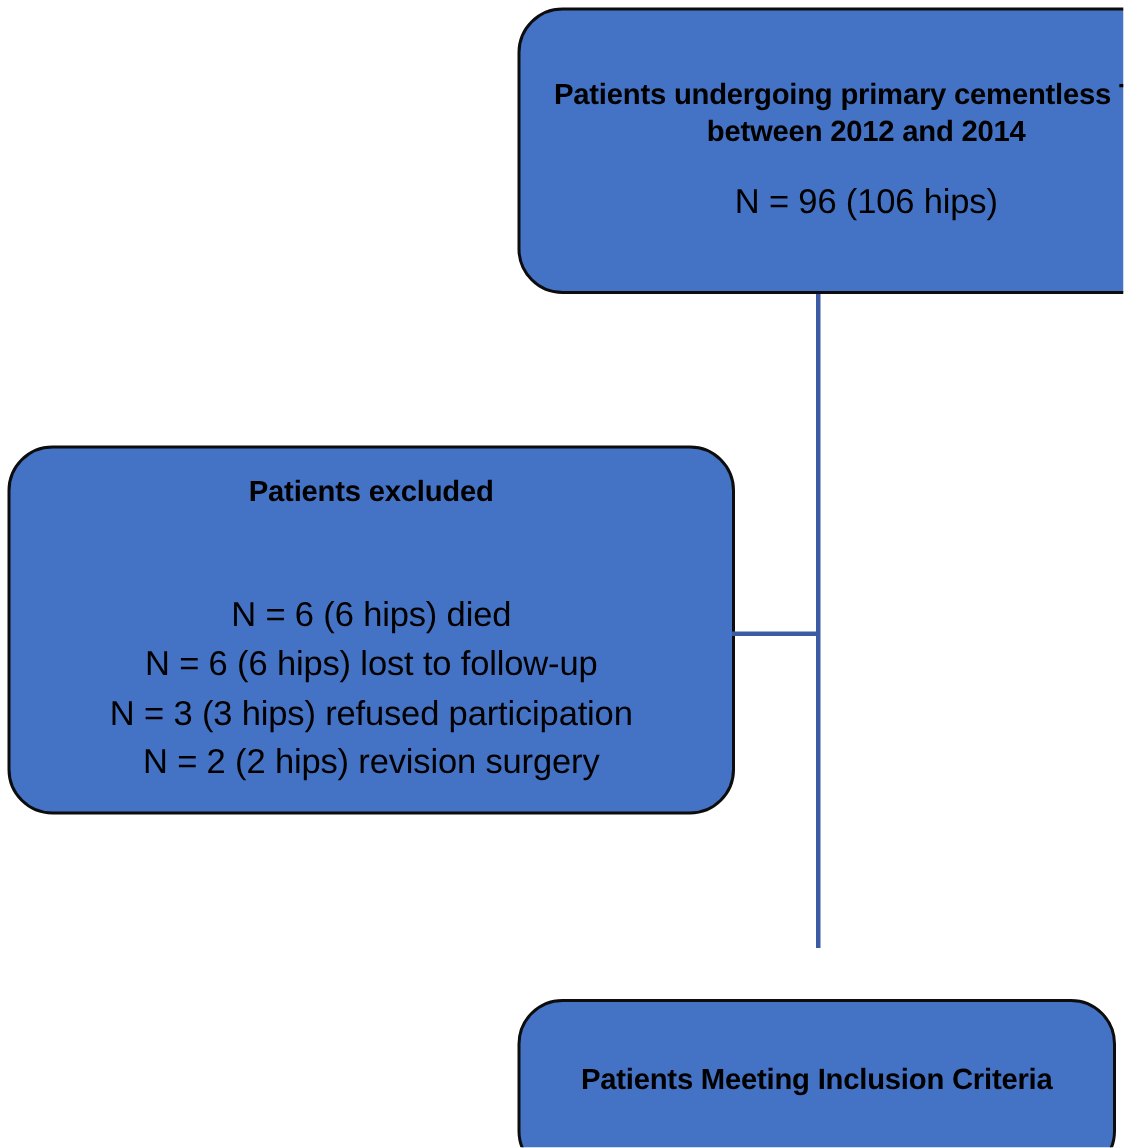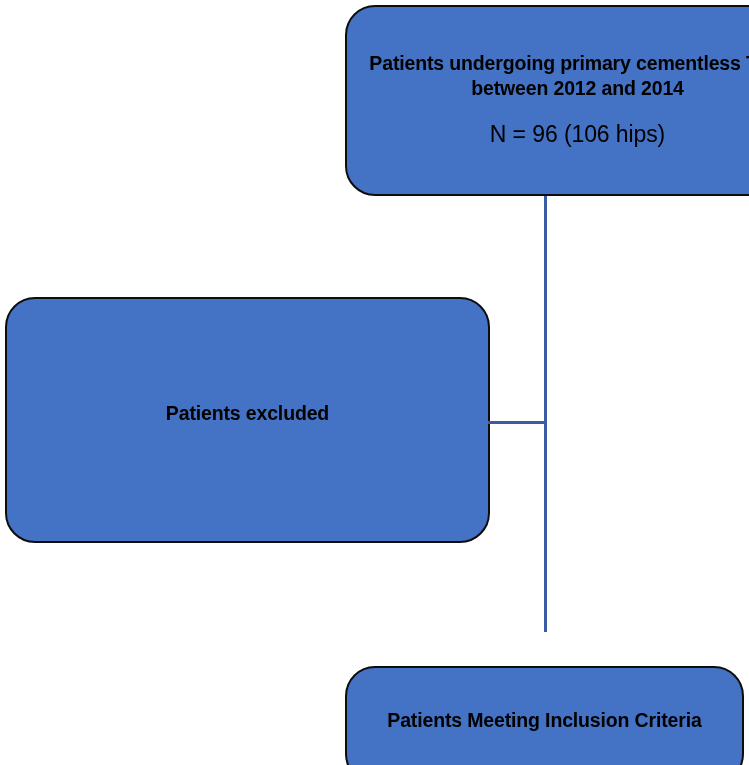--- a/index.html
+++ b/index.html
@@ -94,20 +94,24 @@
 
 <div id="flowchart">
 
   <div class="node" id="node-cohort">
     <div class="node-title">Patients undergoing primary cementless THA between 2012 and 2014</div>
     <div class="node-detail">N = 96 (106 hips)</div>
   </div>
 
   <div class="node" id="node-excluded">
     <div class="node-title">Patients excluded</div>
+    <div class="node-detail">N = 6 (6 hips) died
+N = 6 (6 hips) lost to follow-up
+N = 3 (3 hips) refused participation
+N = 2 (2 hips) revision surgery</div>
   </div>
 
   <div class="node" id="node-included">
     <div class="node-title">Patients Meeting Inclusion Criteria</div>
   </div>
 
   <div class="connector" id="connector-main"></div>
   <div class="connector" id="connector-excluded"></div>
 
 </div>

